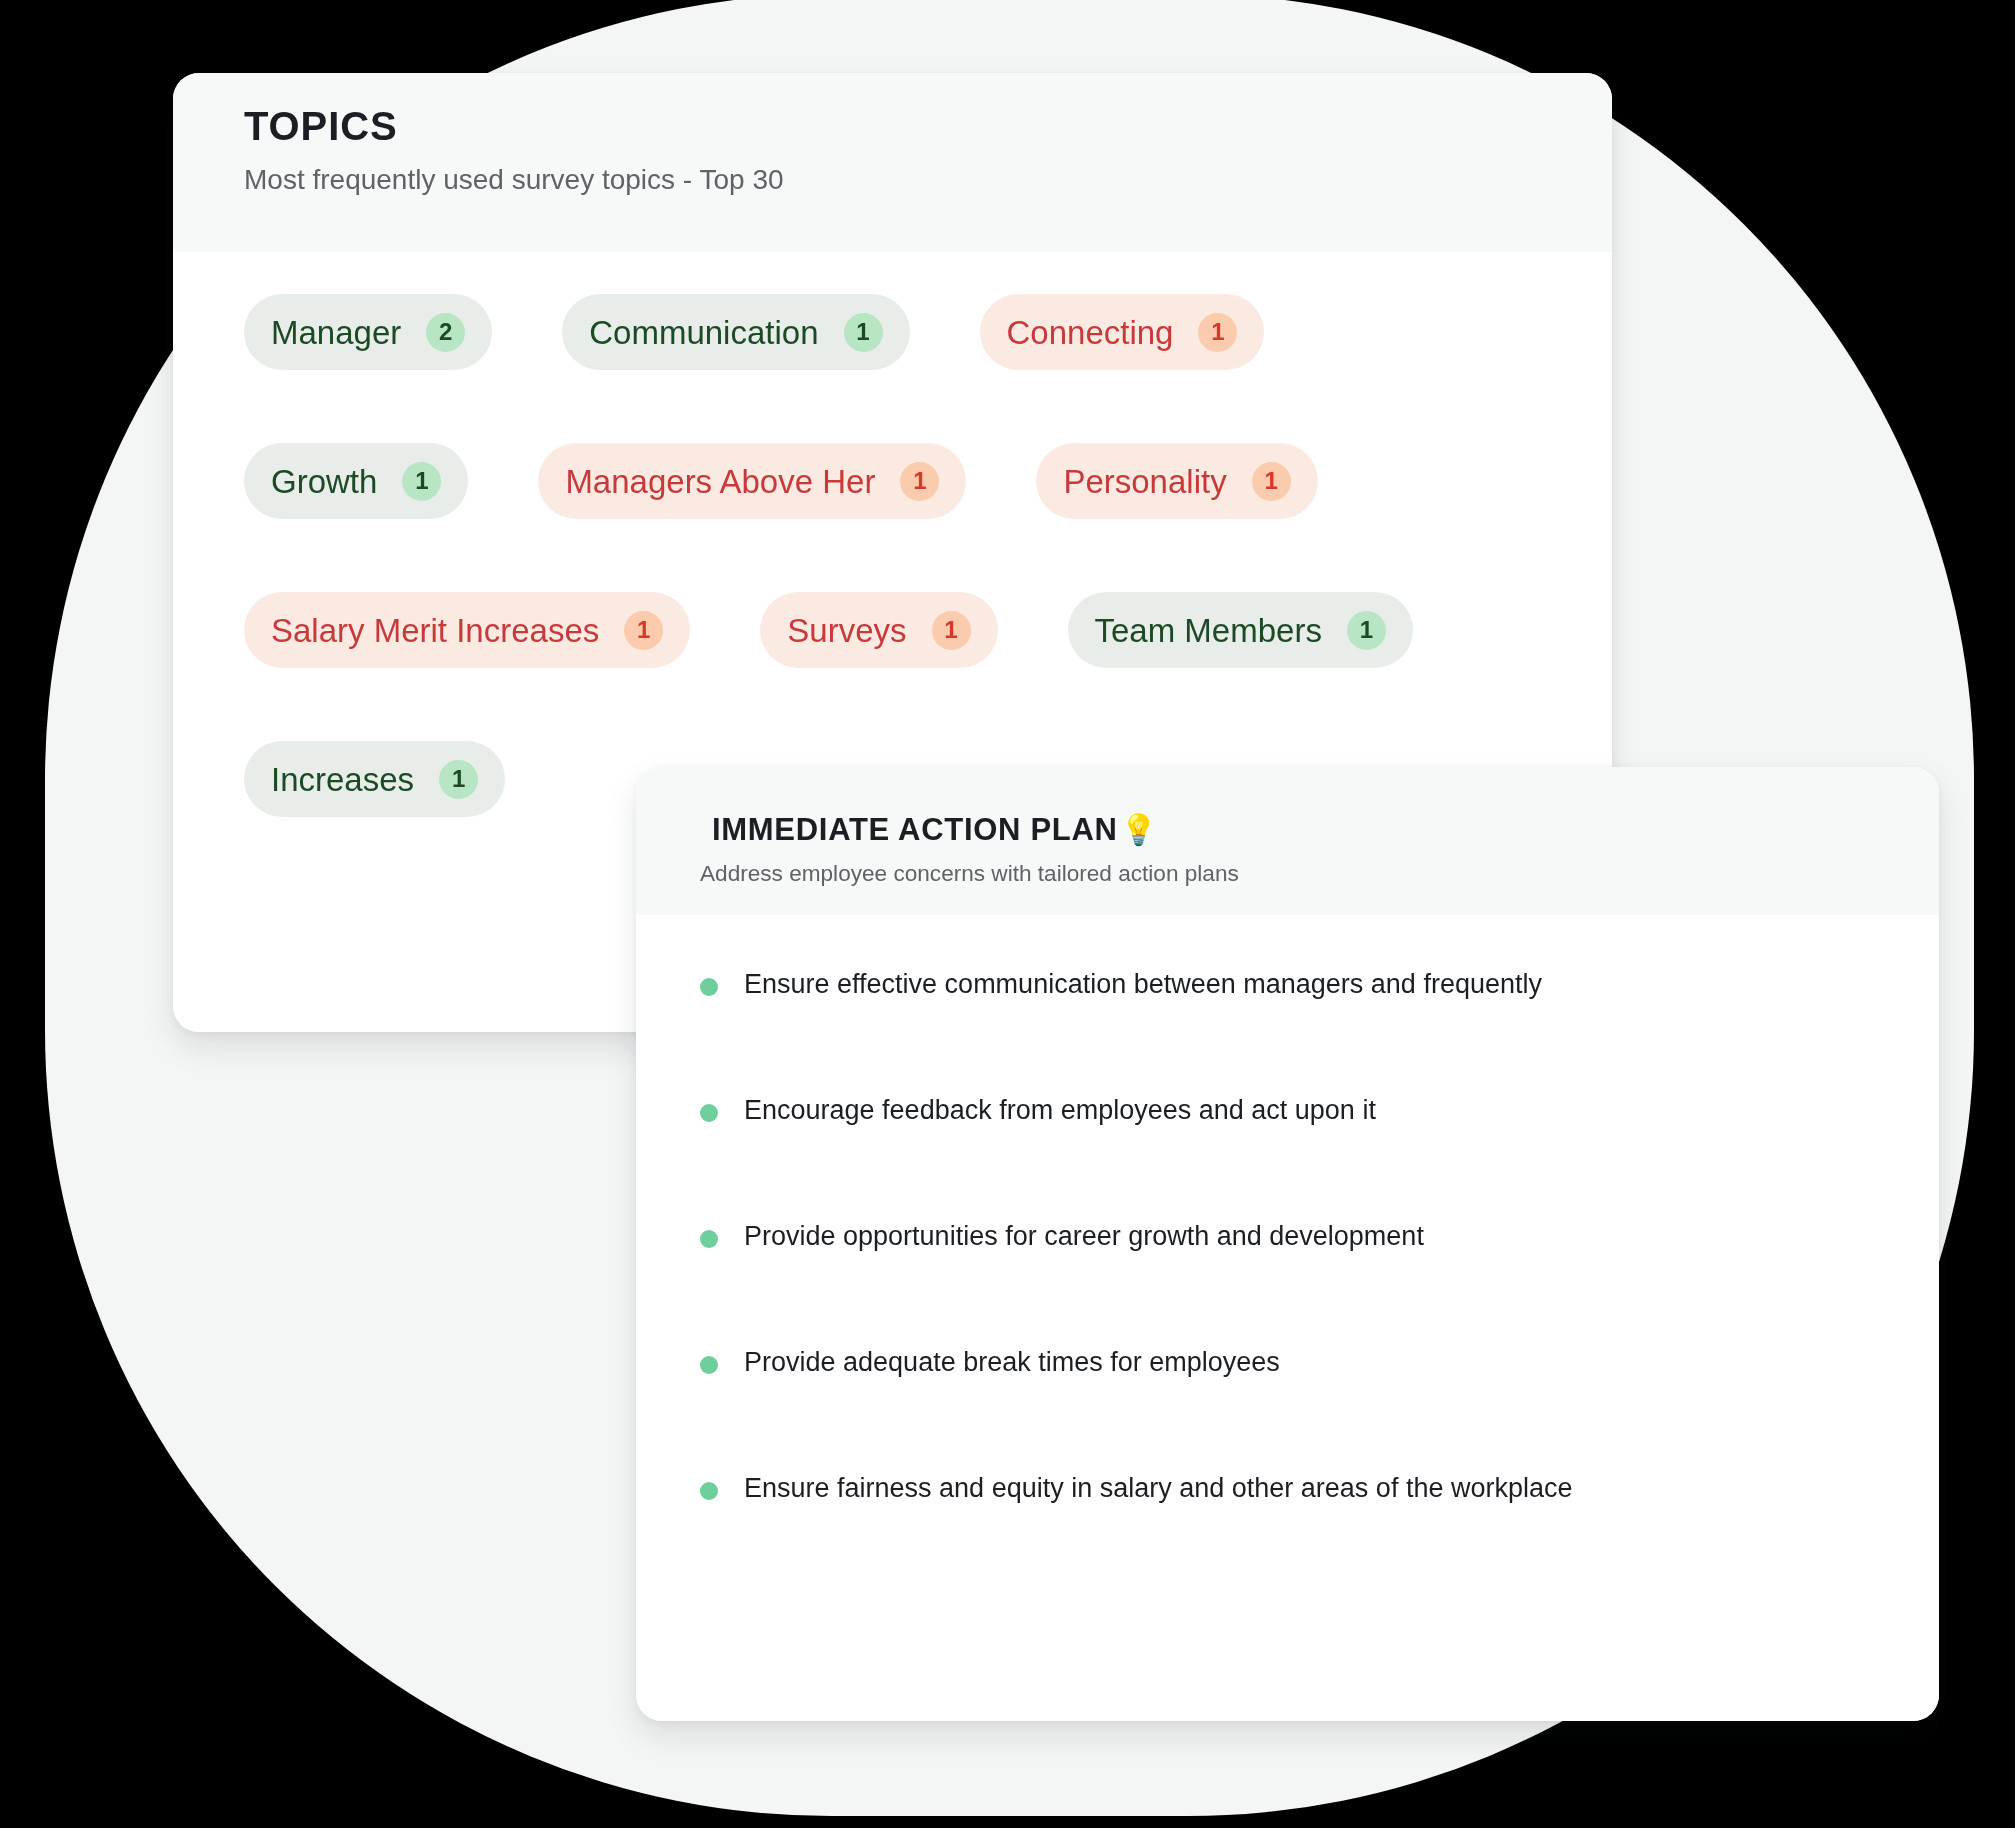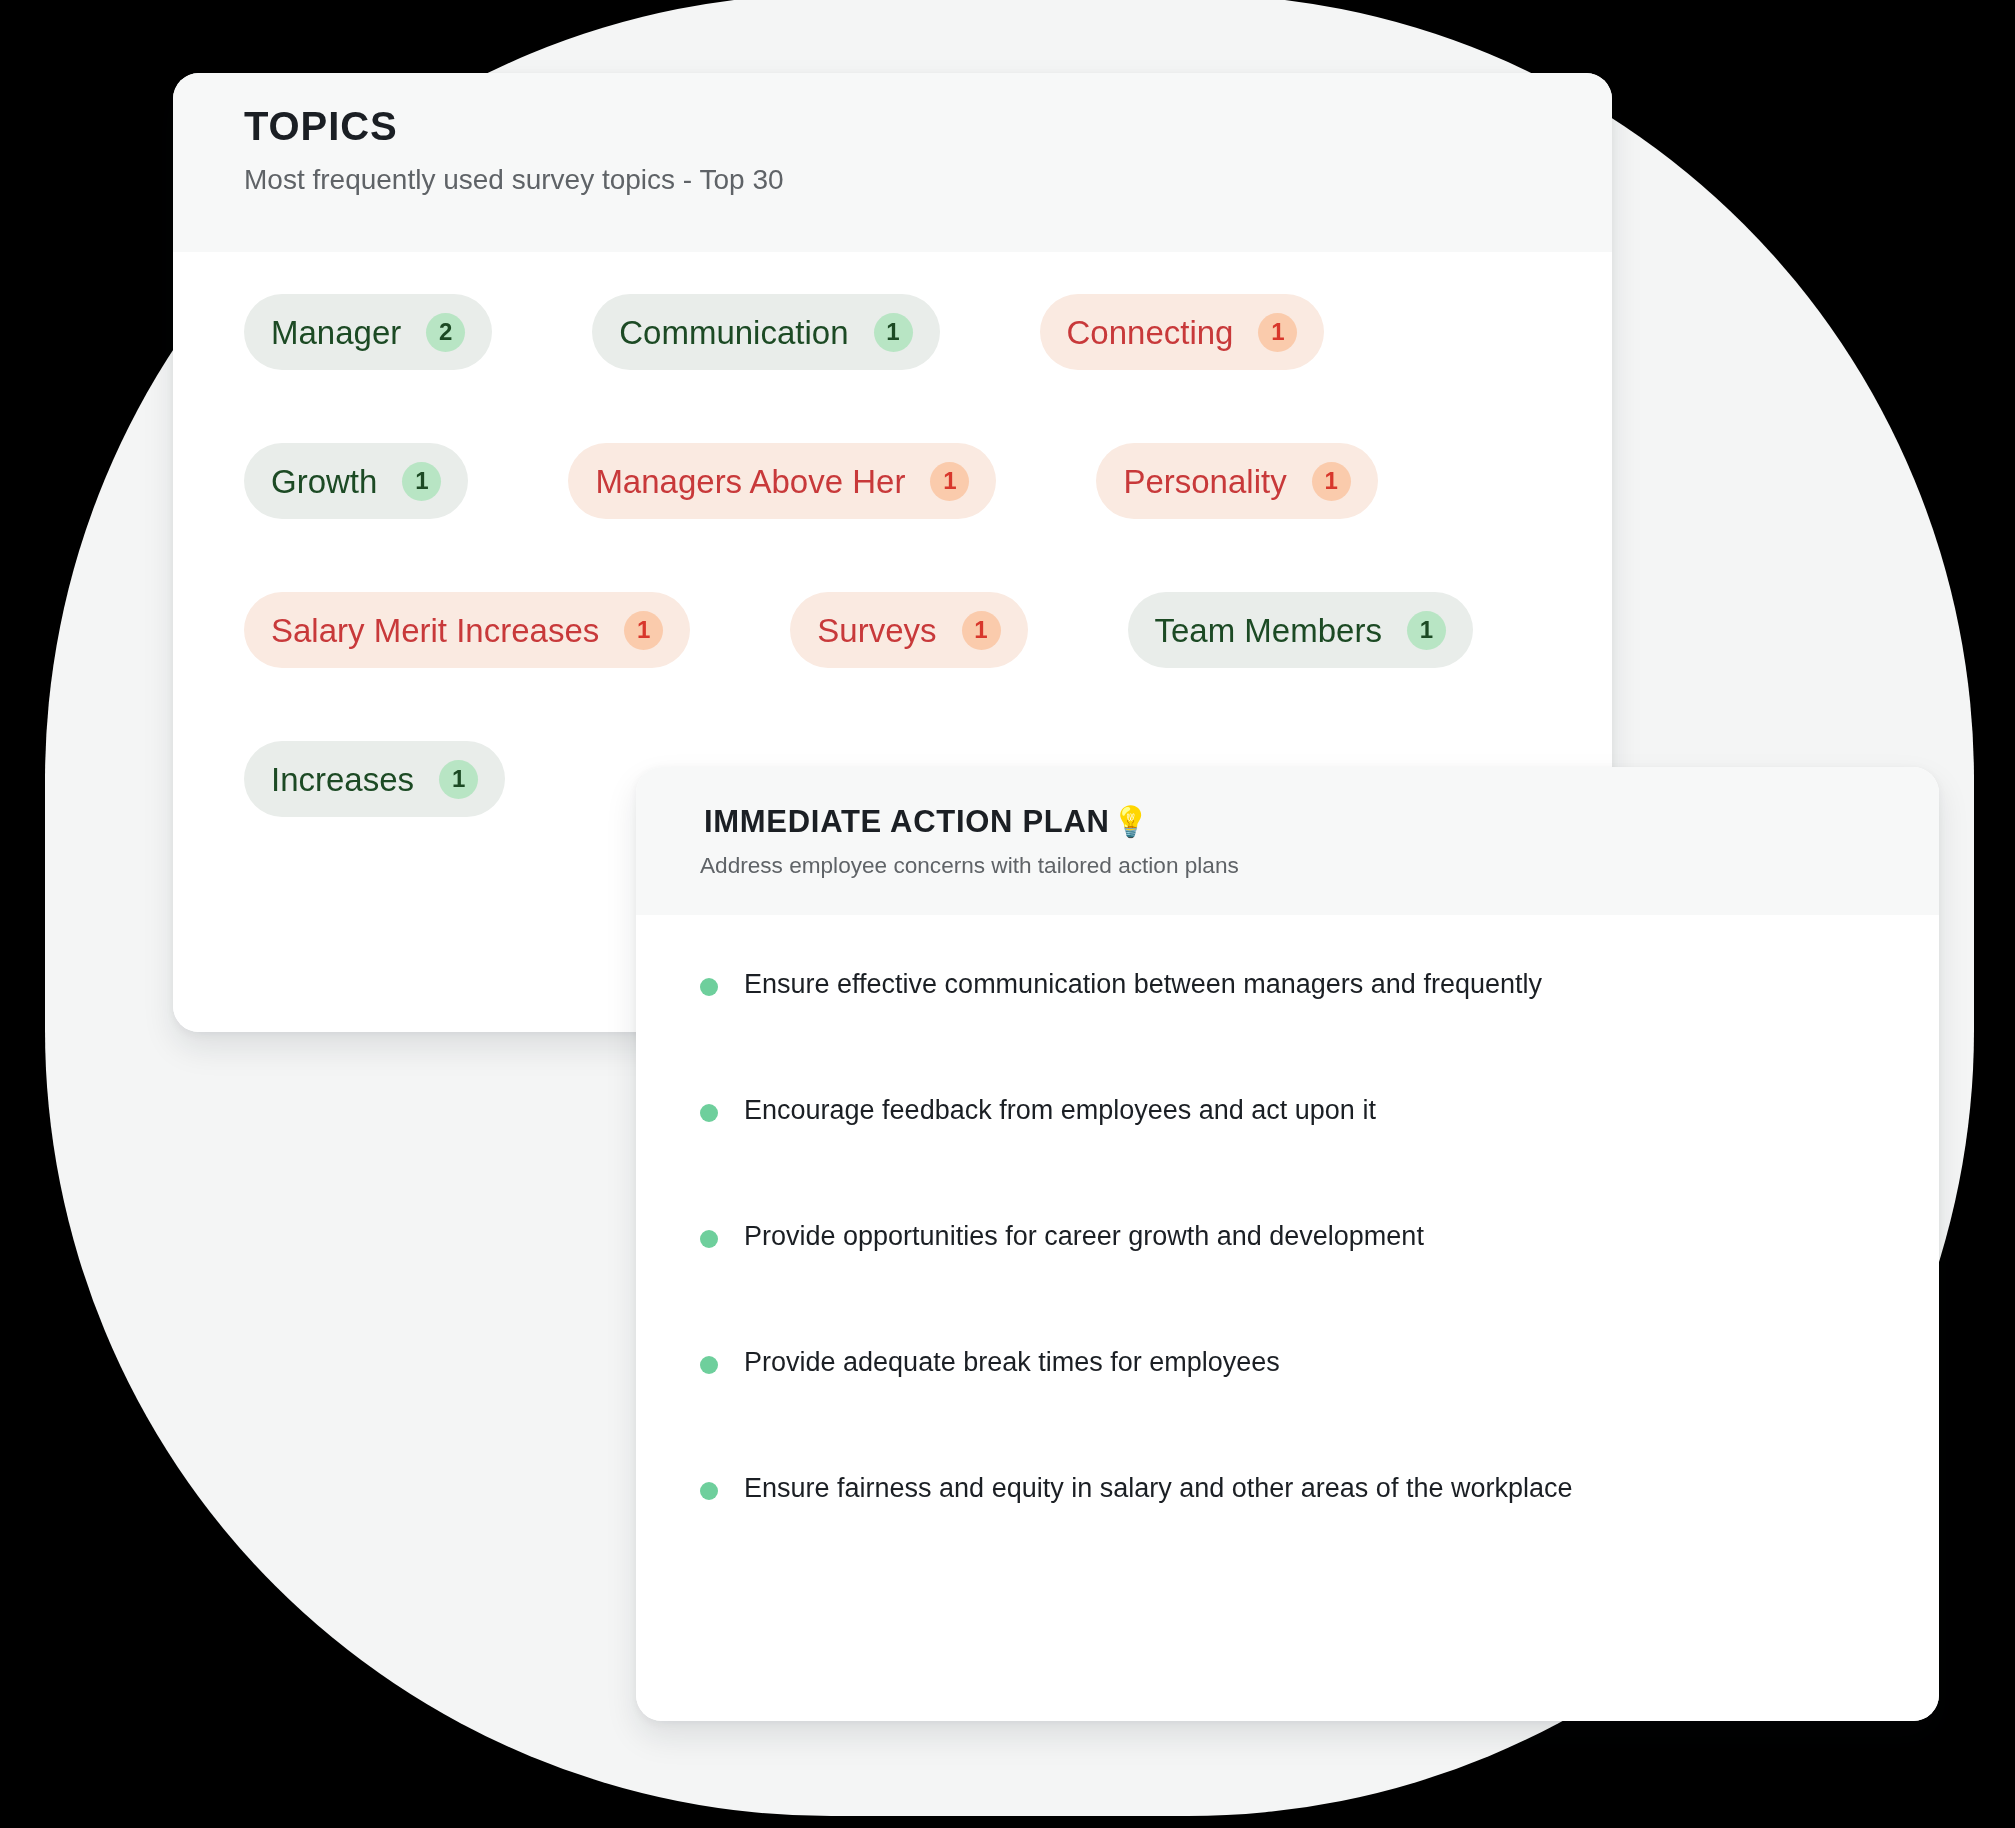--- a/index.html
+++ b/index.html
@@ -65,21 +65,21 @@
     line-height: 1;
   }
   #topics-body {
     padding: 31px 0 0 71px;
     height: 780px;
     box-sizing: border-box;
   }
   .pill-row {
     display: flex;
     align-items: center;
-    gap: 100px;
+    gap: 70px;
     height: 98px;
     margin-bottom: 51px;
     white-space: nowrap;
   }
   .pill {
     display: inline-flex;
     align-items: center;
     gap: 25px;
     height: 76px;
     padding: 0 27px;
@@ -114,21 +114,21 @@
   #action-card .card-header {
     height: 148px;
     padding: 35px 0 0 64px;
   }
   #action-title {
     font-size: 31px;
     font-weight: 700;
     letter-spacing: 0.7px;
     color: #1B1F24;
     line-height: 1;
-    margin: 4px;
+    margin: 12px;
     display: flex;
     align-items: flex-end;
     gap: 2.4px;
   }
   #action-title .bulb { font-size: 30px; line-height: 1; }
   #action-subtitle {
     margin: 18px 0 0 0;
     font-size: 22.6px;
     font-weight: 400;
     color: #5F6367;

